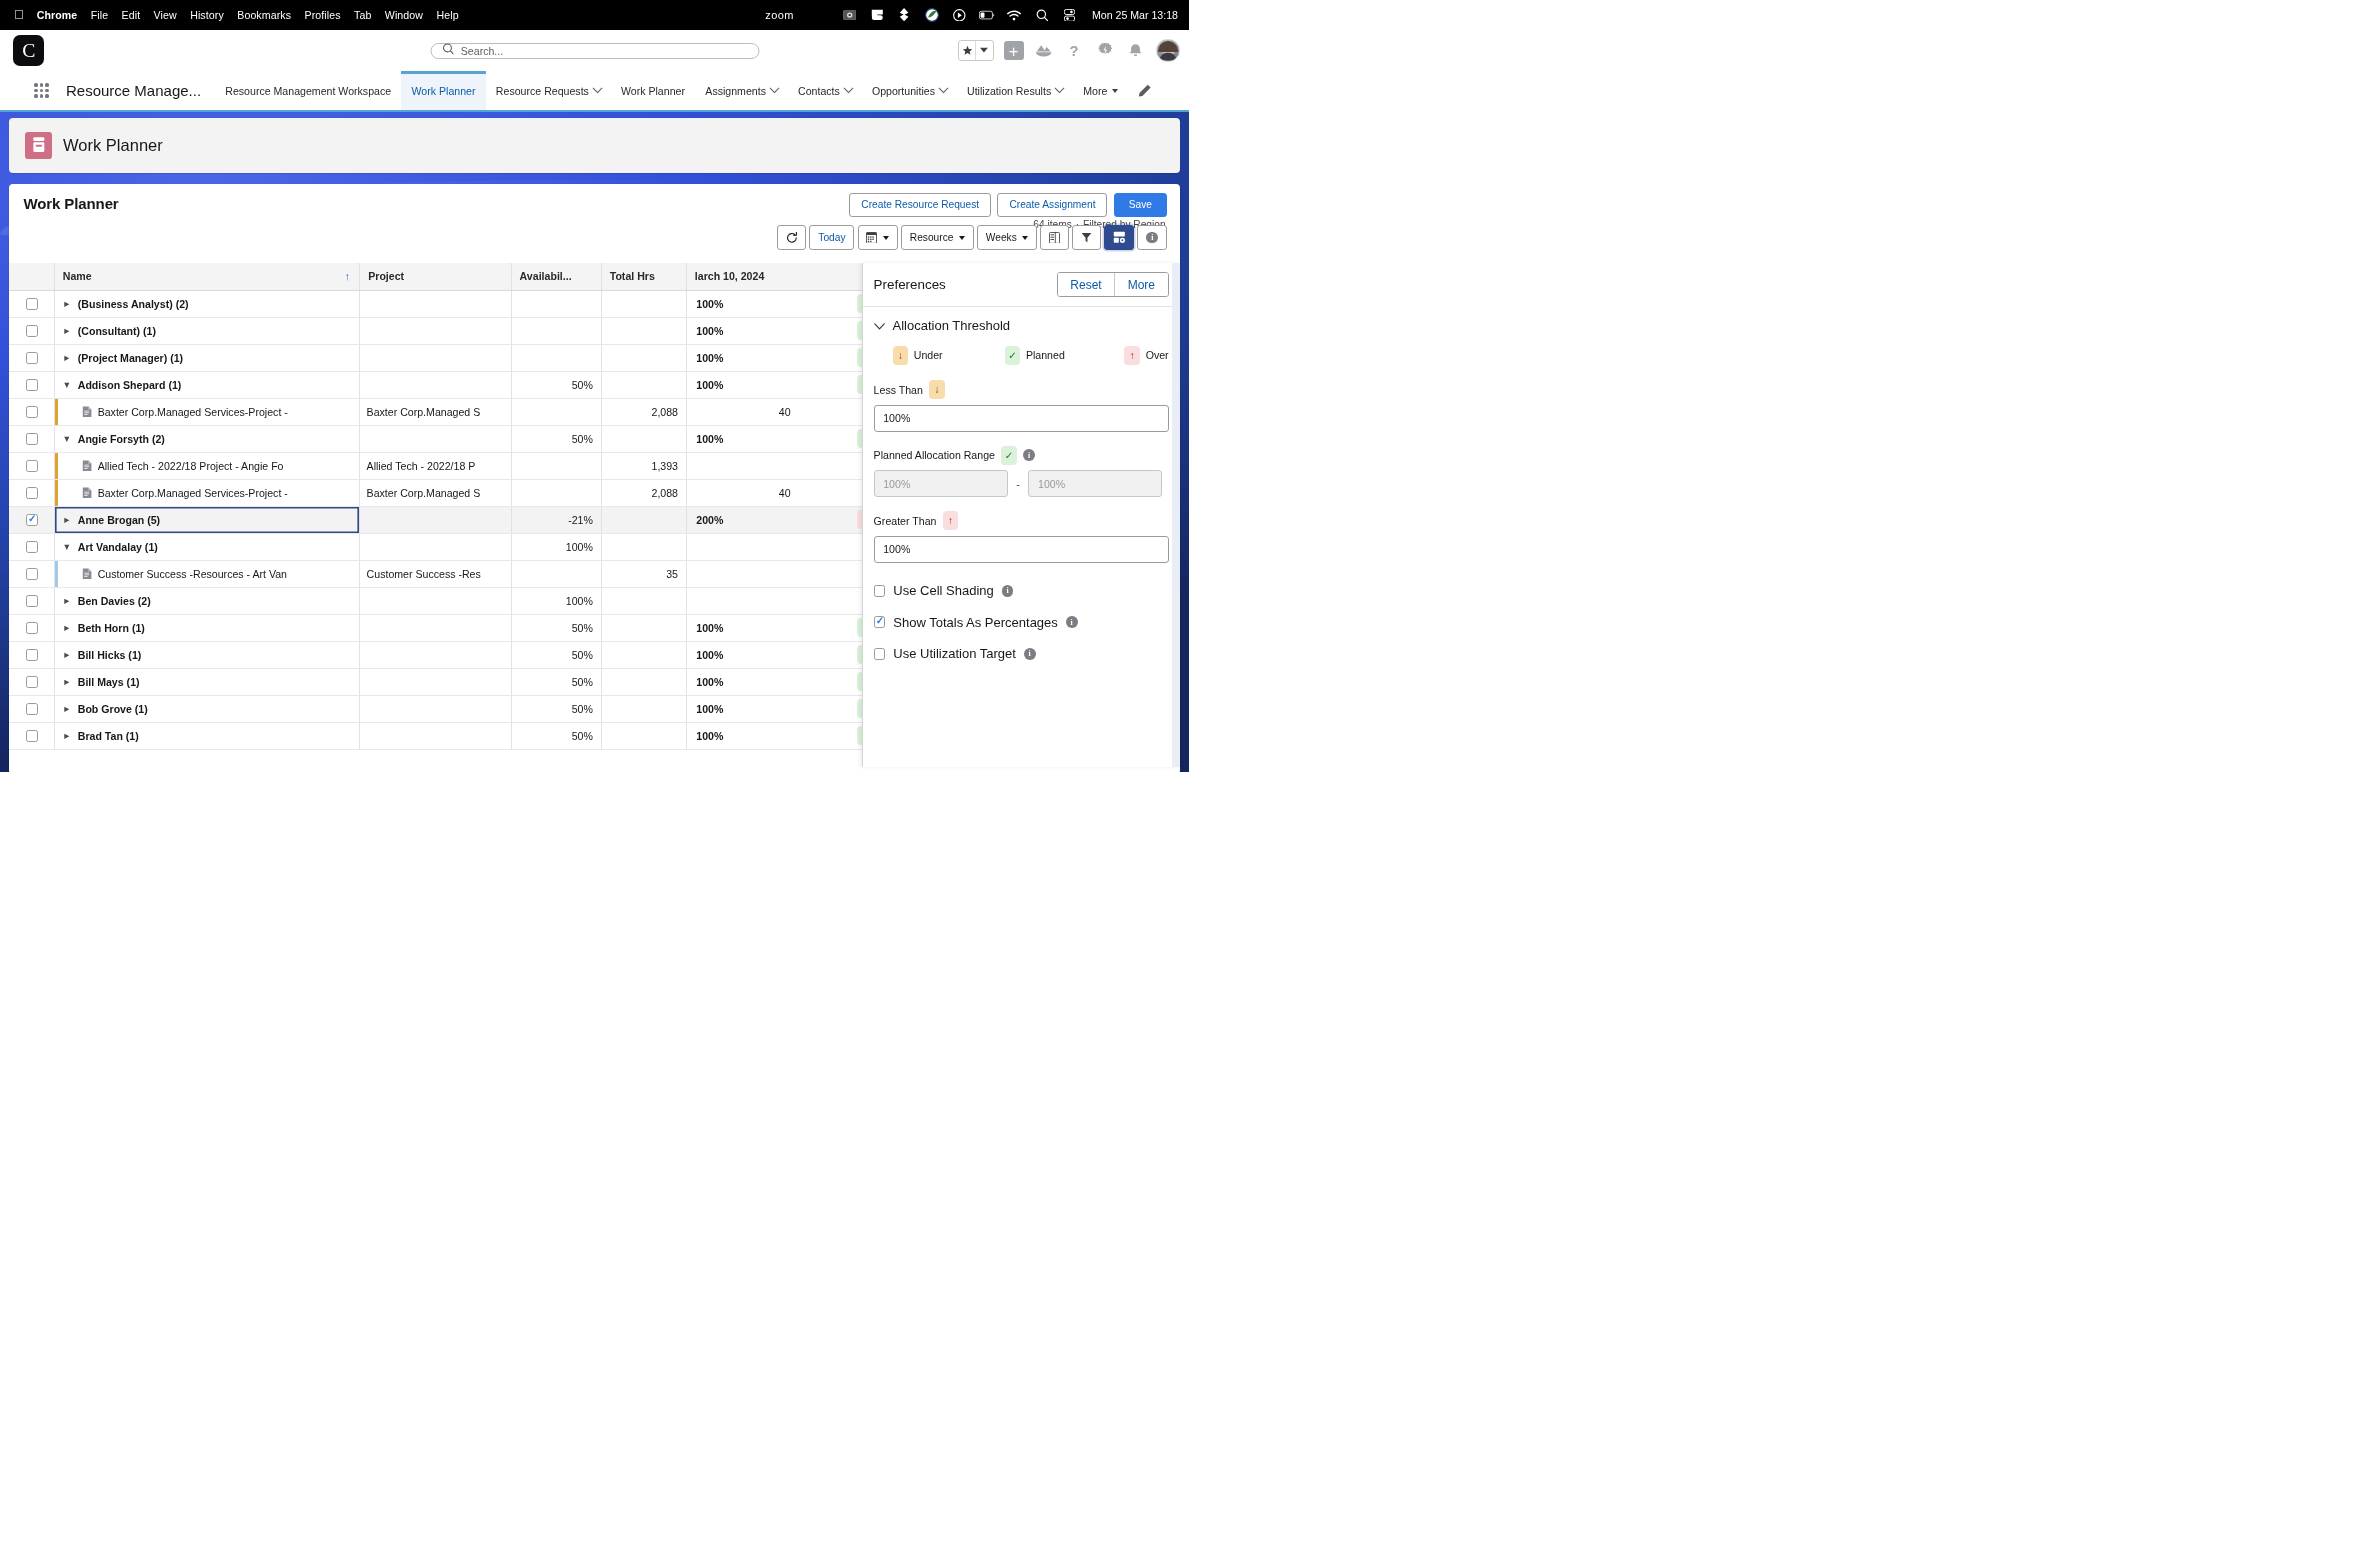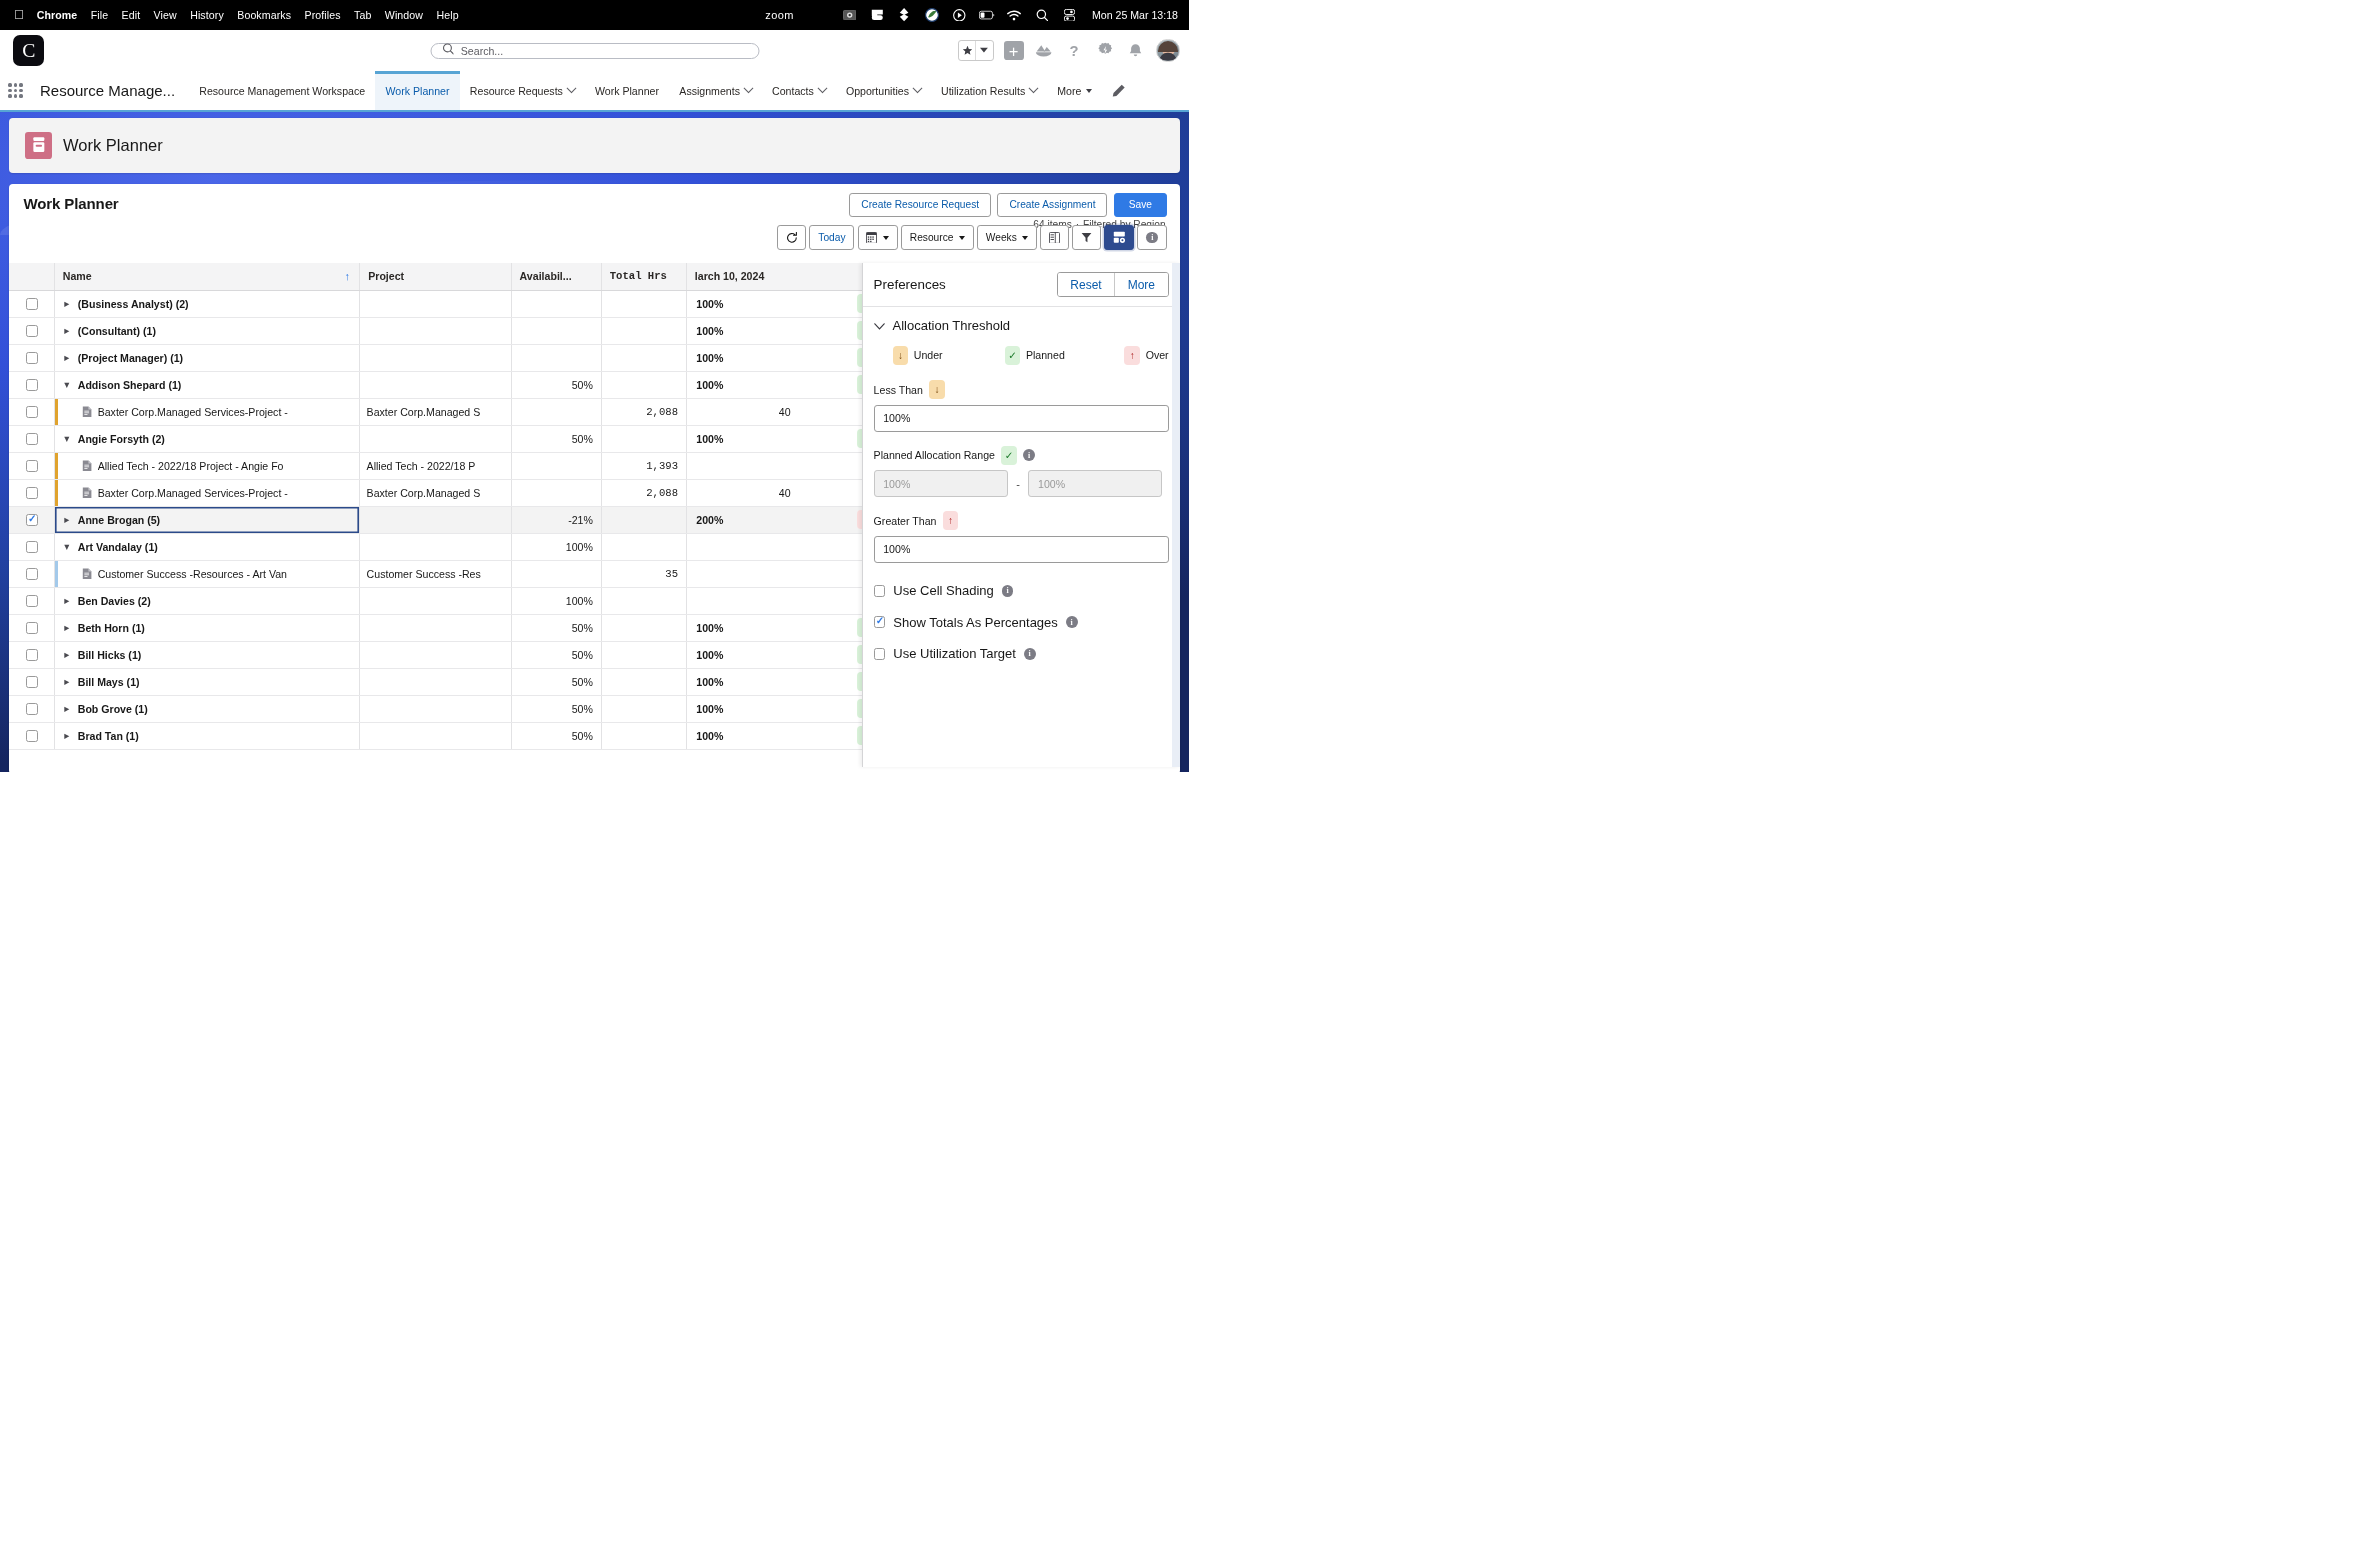--- a/index.html
+++ b/index.html
@@ -57,21 +57,21 @@
     background: linear-gradient(160deg,#b9c3c8 0%, #8c9aa2 45%, #6f7b84 100%);
     border: 0.8px solid #cfcfcf; position: relative;
   }
   .avatar::before{content:"";position:absolute;width:13.4px;height:13.4px;border-radius:50%;background:#e6b9a0;left:4.7px;top:3.1px;}
   .avatar::after{content:"";position:absolute;width:20.4px;height:11px;border-radius:10.2px 10.2px 0 0;background:#55433a;left:0.8px;top:0.8px;
     box-shadow: 0 10.2px 0 -1.6px #3a3a42;}
 
   
   .appnav {
     flex: 0 0 41px; background: #fff; display: flex; align-items: stretch;
-    border-bottom: 2.4px solid #57a4d4; position: relative; padding-left: 2px;
+    border-bottom: 2.4px solid #57a4d4; position: relative; padding-left: 28px;
   }
   .waffle { width: 27px; display: flex; align-items: center; justify-content: center; }
   .waffle .dots { display: grid; grid-template-columns: repeat(3, 3.1px); gap: 2.4px; }
   .waffle .dots i { width: 3.1px; height: 3.1px; background: #747780; border-radius: 50%; display: block; }
   .appname { display: flex; align-items: center; font-size: 15px; font-weight: 400; color: #181818; padding: 0 14px 0 11px; white-space: nowrap; }
   .navtabs { display: flex; align-items: stretch; }
   .navtab {
     display: flex; align-items: center; gap: 4.7px; padding: 0 10.2px;
     font-size: 10.6px; color: #2b2826; white-space: nowrap; position: relative;
   }
@@ -136,21 +136,21 @@
   table.wp th, table.wp td { border-right: 0.8px solid #e2e2e4; border-bottom: 0.8px solid #e8e8ea; height: 27px; font-size: 10.6px; color: #181818; }
   table.wp thead th {
     background: #f4f4f5; height: 27px; font-weight: bold; font-size: 10.6px;
     color: #2b2826; padding: 0 7.9px; text-align: left; border-bottom: 0.8px solid #d8d8da;
     position: relative; white-space: nowrap;
   }
   th.c-chk, td.c-chk { width: 36px; border-right: 0.8px solid #e2e2e4; }
   th.c-name, td.c-name { width: 244px; }
   th.c-proj, td.c-proj { width: 121px; }
   th.c-avail, td.c-avail { width: 72px; text-align: right; }
-  th.c-hrs,  td.c-hrs  { width: 68px; text-align: right; font-family: Liberation Mono, monospace; }
+  th.c-hrs,  td.c-hrs  { width: 68px; text-align: right; }
   th.c-week, td.c-week { width: 157px; }
   th.c-avail, th.c-hrs { text-align: right; }
   th.c-week { text-align: center; }
   th.c-week.today { background: #fff; color: #0b5cab; }
 
   .sortarrow { position: absolute; right: 9.4px; top: 7px; color: #2f7ae5; font-size: 11px; }
 
   td.c-chk { text-align: center; }
   .cbx { width: 11.8px; height: 11.8px; border: 0.8px solid #9a9a9a; border-radius: 2.4px; background: #fff; display: inline-block; position: relative; vertical-align: middle; }
   .cbx.on::after { content: "✓"; position: absolute; left: 1.2px; top: -2.4px; font-size: 10.2px; color: #2f7ae5; font-weight: bold; }

